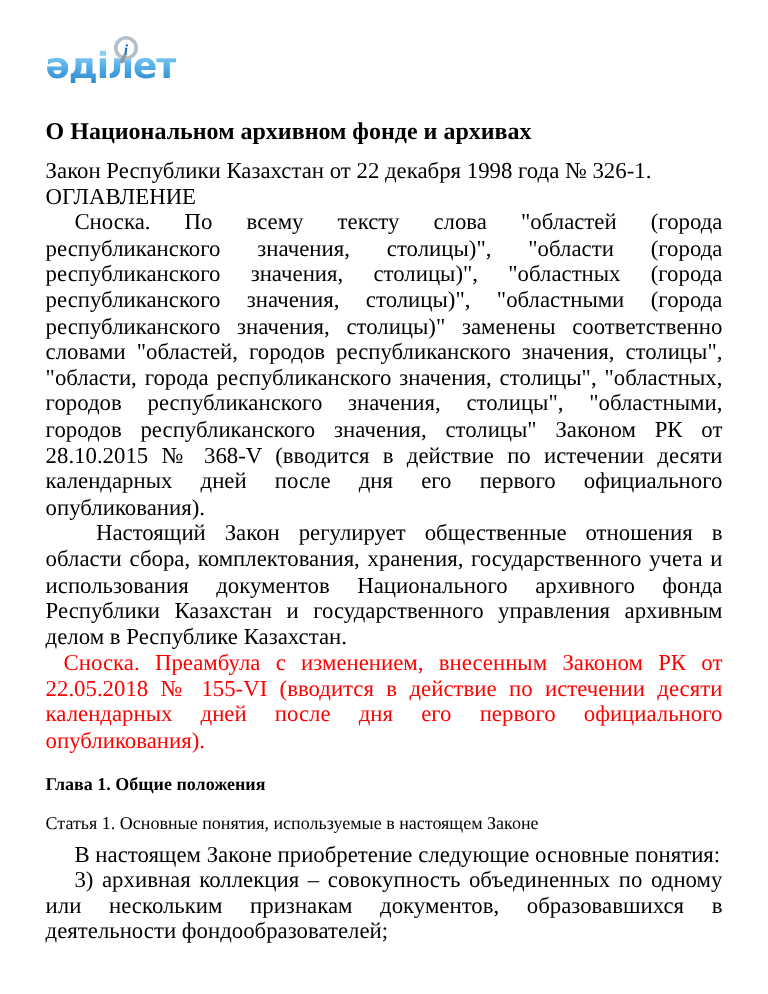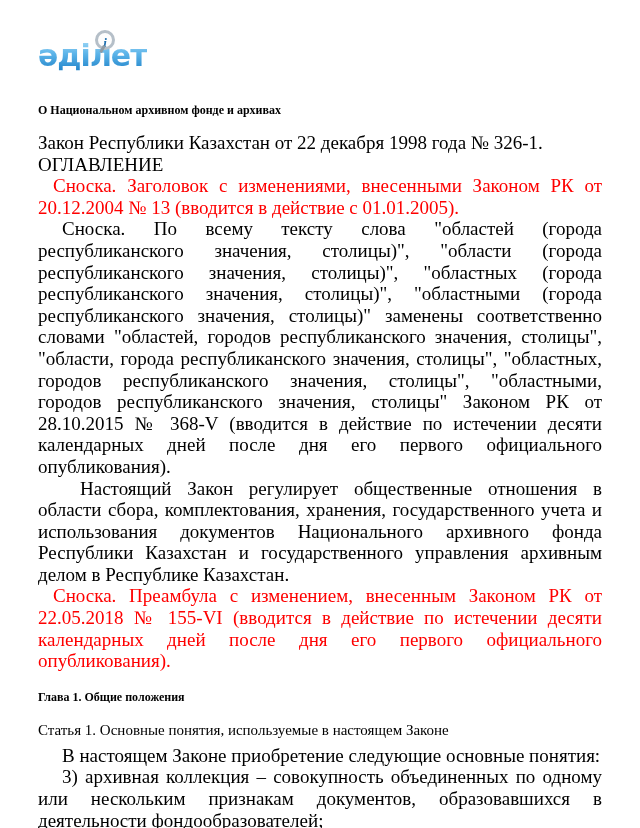--- a/index.html
+++ b/index.html
@@ -69,21 +69,21 @@
     bottom: -6px;
     width: 3px;
     height: 8px;
     background: #8f9aa3;
     transform: rotate(28deg);
     border-radius: 1px;
   }
 
   
   h1.doc-title {
-    font-size: 12px;
+    font-size: 20px;
     font-weight: bold;
     margin: 14px 0 12px 0;
     line-height: 20px;
   }
   p {
     margin: 0;
     font-size: 19px;
     line-height: 21.6px;
     text-align: justify;
   }
@@ -91,21 +91,21 @@
     text-align: left;
   }
   .footnote {
     color: #fe0000;
   }
   .indent-sm { text-indent: 15px; }
   .indent-md { text-indent: 24px; }
   .indent-lg { text-indent: 42px; }
 
   h2.chapter-heading {
-    font-size: 12px;
+    font-size: 15px;
     font-weight: bold;
     margin: 15px 0 0 0;
     line-height: 20px;
   }
   h2.article-heading {
     font-size: 15px;
     font-weight: normal;
     margin: 13px 0 5px 0;
     line-height: 20px;
   }
@@ -121,21 +121,20 @@
       <span class="mag-letter">i</span>
       <span class="mag-handle"></span>
     </span>
   </div>
 
   <h1 class="doc-title">О Национальном архивном фонде и архивах</h1>
 
   <p class="plain">Закон Республики Казахстан от 22 декабря 1998 года № 326-1.</p>
   <p class="plain">ОГЛАВЛЕНИЕ</p>
 
-  <p class="footnote indent-sm">Сноска. Заголовок с изменениями, внесенными Законом РК от 20.12.2004 № 13 (вводится в действие с 01.01.2005).</p>
 
   <p class="indent-md">Сноска. По всему тексту слова "областей (города республиканского значения, столицы)", "области (города республиканского значения, столицы)", "областных (города республиканского значения, столицы)", "областными (города республиканского значения, столицы)" заменены соответственно словами "областей, городов республиканского значения, столицы", "области, города республиканского значения, столицы", "областных, городов республиканского значения, столицы", "областными, городов республиканского значения, столицы" Законом РК от 28.10.2015 № 368-V (вводится в действие по истечении десяти календарных дней после дня его первого официального опубликования).</p>
 
   <p class="indent-lg">Настоящий Закон регулирует общественные отношения в области сбора, комплектования, хранения, государственного учета и использования документов Национального архивного фонда Республики Казахстан и государственного управления архивным делом в Республике Казахстан.</p>
 
   <p class="footnote indent-sm">Сноска. Преамбула с изменением, внесенным Законом РК от 22.05.2018 № 155-VI (вводится в действие по истечении десяти календарных дней после дня его первого официального опубликования).</p>
 
   <h2 class="chapter-heading">Глава 1. Общие положения</h2>
 
   <h2 class="article-heading">Статья 1. Основные понятия, используемые в настоящем Законе</h2>

